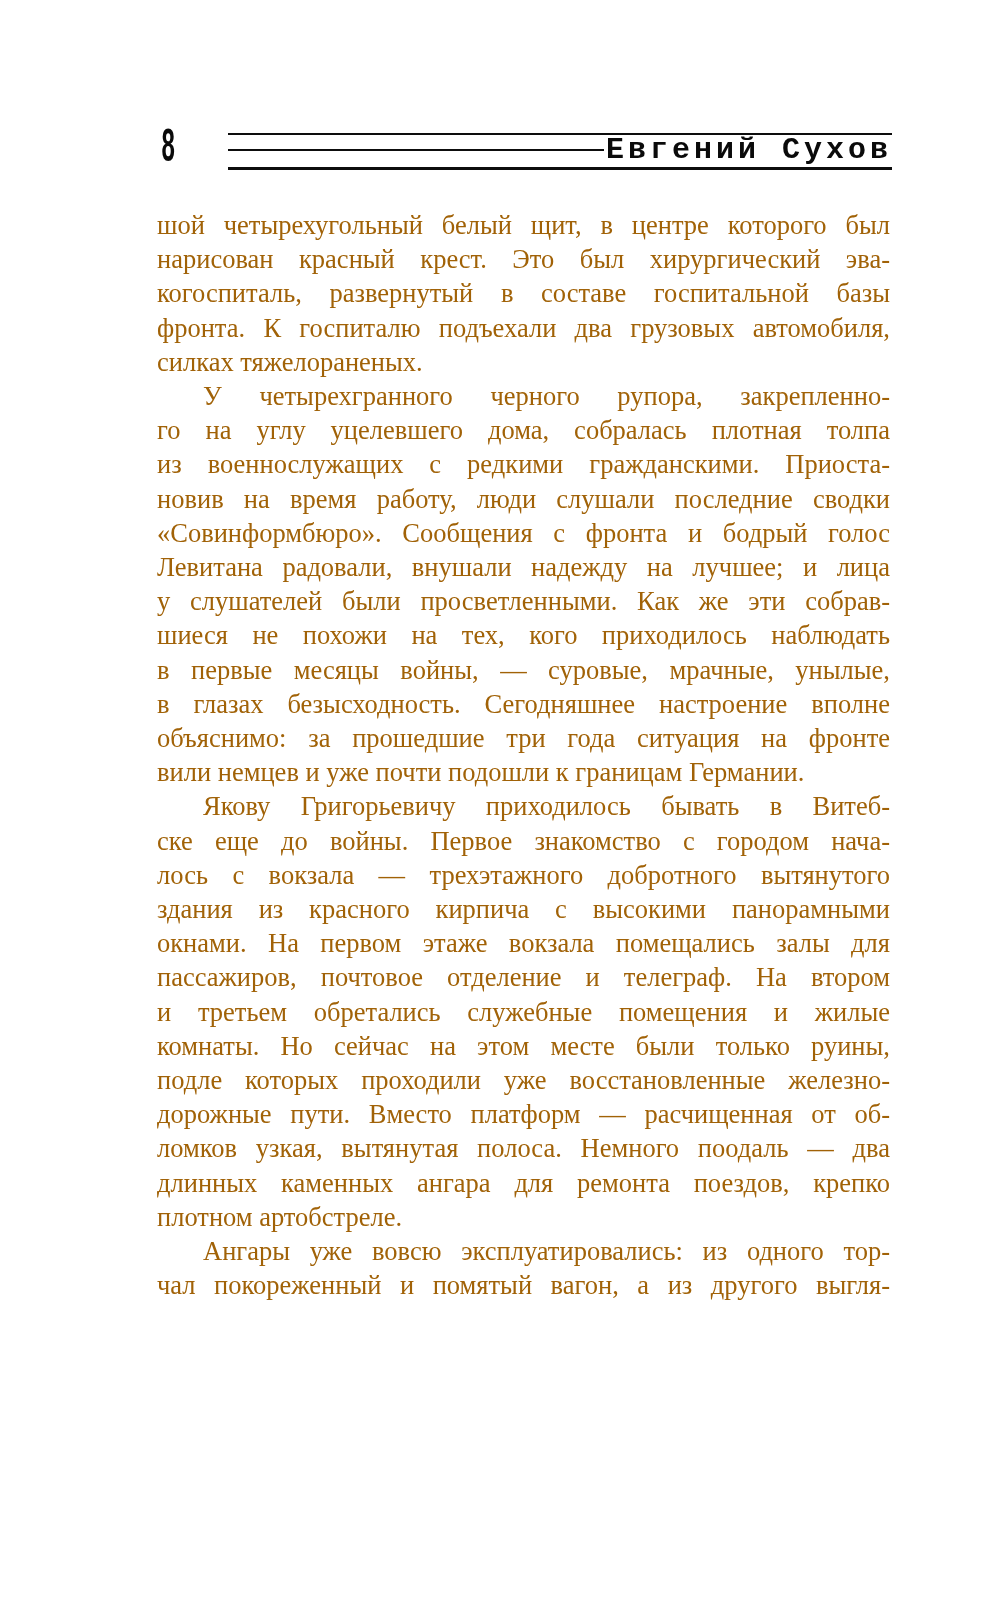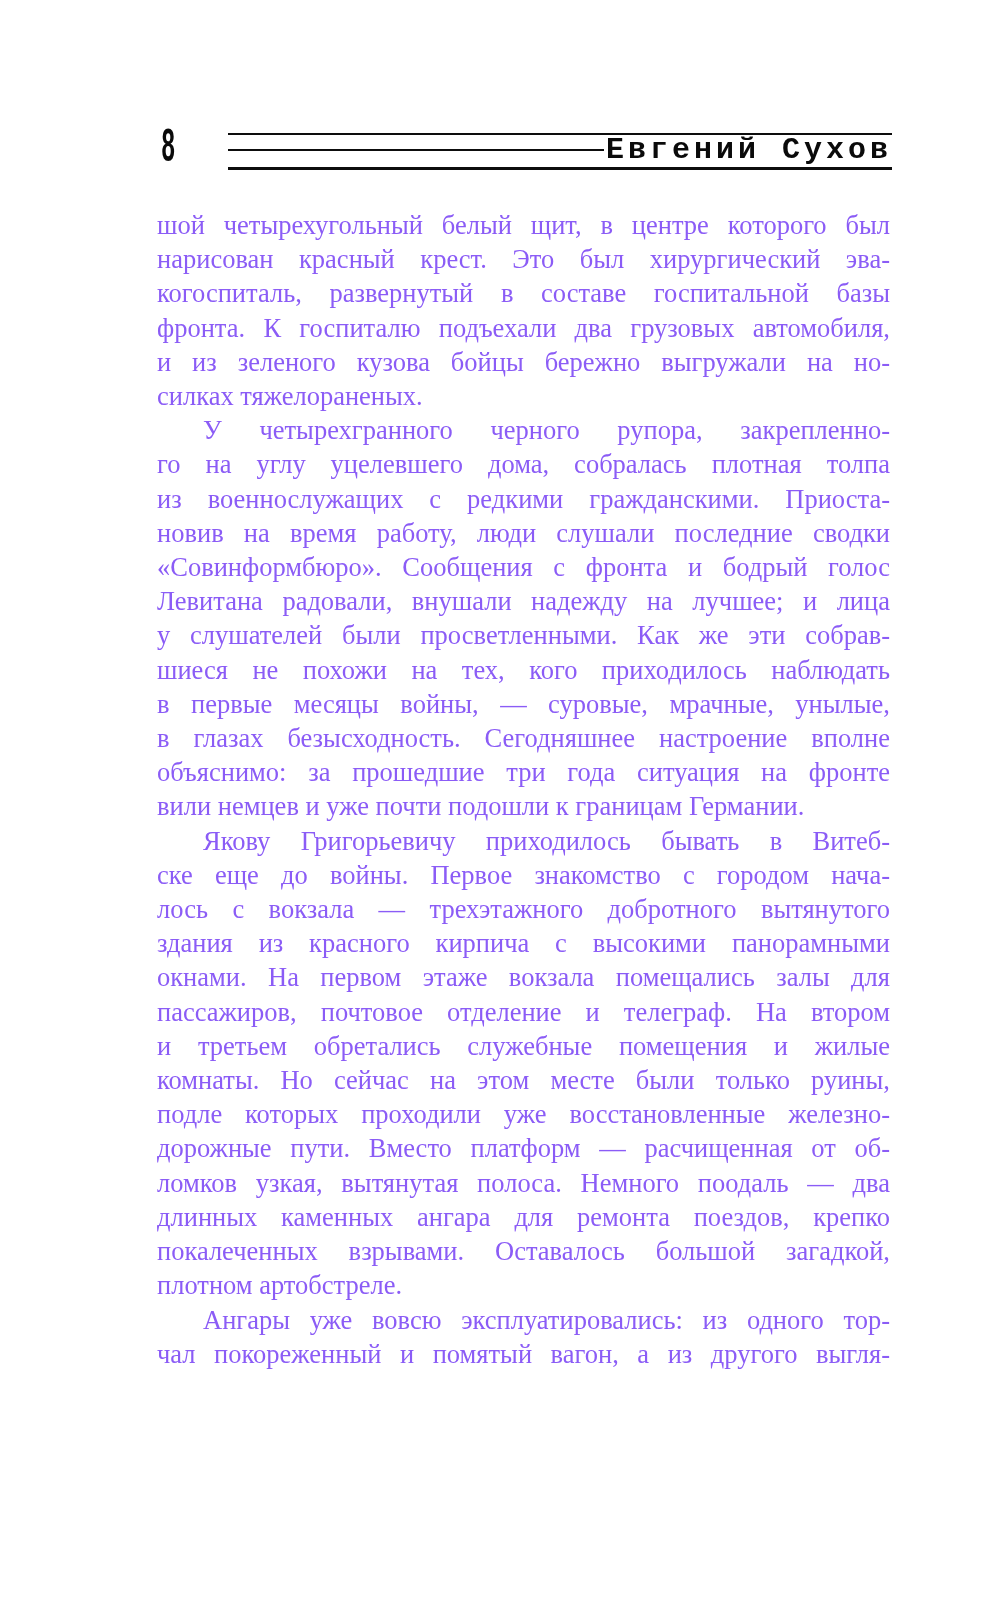--- a/index.html
+++ b/index.html
@@ -79,21 +79,21 @@
 
   
   .body-text {
     position: absolute;
     left: 157px;
     top: 208px;
     width: 733px;
     font-family: "Liberation Serif", serif;
     font-size: 26.5px;
     line-height: 34.2px;
-    color: #8b5cf6;
+    color: #a16207;
   }
   .line {
     text-align: justify;
     text-align-last: justify;
     white-space: normal;
   }
   .line.last {
     text-align-last: left;
   }
   .line.indent {
@@ -115,21 +115,20 @@
       </div>
       <div class="rule-bottom"></div>
     </div>
   </div>
 
   <div class="body-text">
       <div class="line">шой четырехугольный белый щит, в центре которого был</div>
       <div class="line">нарисован красный крест. Это был хирургический эва-</div>
       <div class="line">когоспиталь, развернутый в составе госпитальной базы</div>
       <div class="line">фронта. К госпиталю подъехали два грузовых автомобиля,</div>
-      <div class="line">и из зеленого кузова бойцы бережно выгружали на но-</div>
       <div class="line last">силках тяжелораненых.</div>
       <div class="line indent">У четырехгранного черного рупора, закрепленно-</div>
       <div class="line">го на углу уцелевшего дома, собралась плотная толпа</div>
       <div class="line">из военнослужащих с редкими гражданскими. Приоста-</div>
       <div class="line">новив на время работу, люди слушали последние сводки</div>
       <div class="line">«Совинформбюро». Сообщения с фронта и бодрый голос</div>
       <div class="line">Левитана радовали, внушали надежду на лучшее; и лица</div>
       <div class="line">у слушателей были просветленными. Как же эти собрав-</div>
       <div class="line">шиеся не похожи на тех, кого приходилось наблюдать</div>
       <div class="line">в первые месяцы войны, — суровые, мрачные, унылые,</div>
@@ -141,19 +140,18 @@
       <div class="line">лось с вокзала — трехэтажного добротного вытянутого</div>
       <div class="line">здания из красного кирпича с высокими панорамными</div>
       <div class="line">окнами. На первом этаже вокзала помещались залы для</div>
       <div class="line">пассажиров, почтовое отделение и телеграф. На втором</div>
       <div class="line">и третьем обретались служебные помещения и жилые</div>
       <div class="line">комнаты. Но сейчас на этом месте были только руины,</div>
       <div class="line">подле которых проходили уже восстановленные железно-</div>
       <div class="line">дорожные пути. Вместо платформ — расчищенная от об-</div>
       <div class="line">ломков узкая, вытянутая полоса. Немного поодаль — два</div>
       <div class="line">длинных каменных ангара для ремонта поездов, крепко</div>
-      <div class="line">покалеченных взрывами. Оставалось большой загадкой,</div>
       <div class="line last">плотном артобстреле.</div>
       <div class="line indent">Ангары уже вовсю эксплуатировались: из одного тор-</div>
       <div class="line">чал покореженный и помятый вагон, а из другого выгля-</div>
     </div>
 
 </div>
 
 </body></html>

